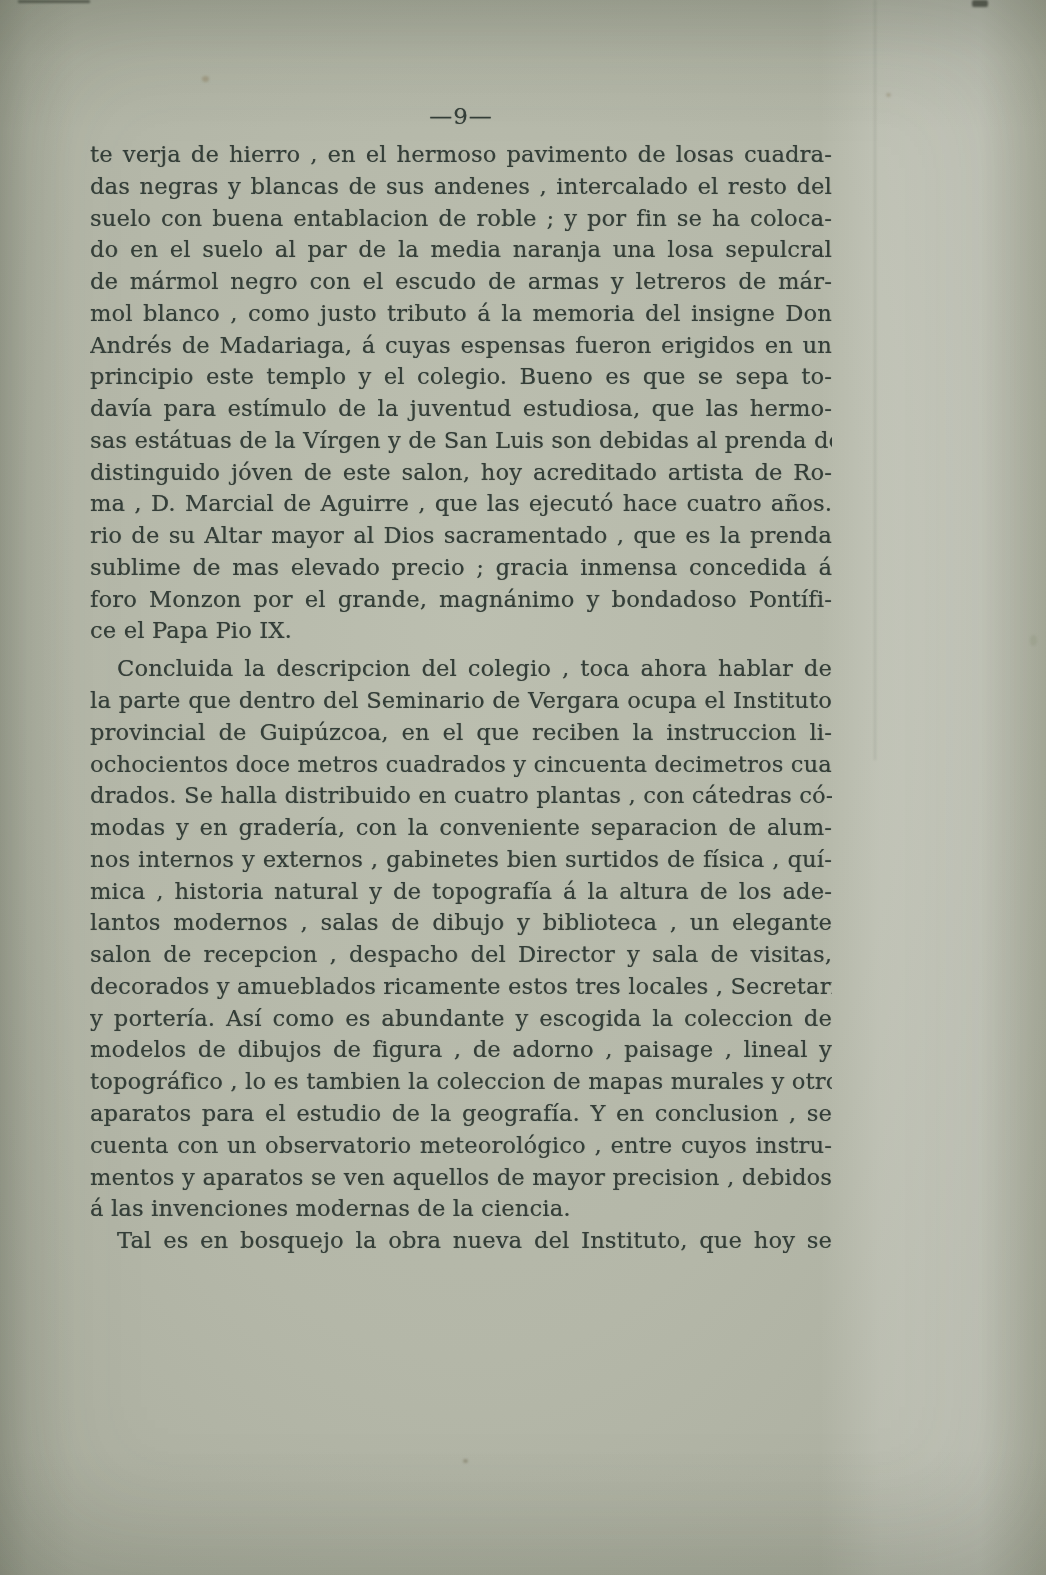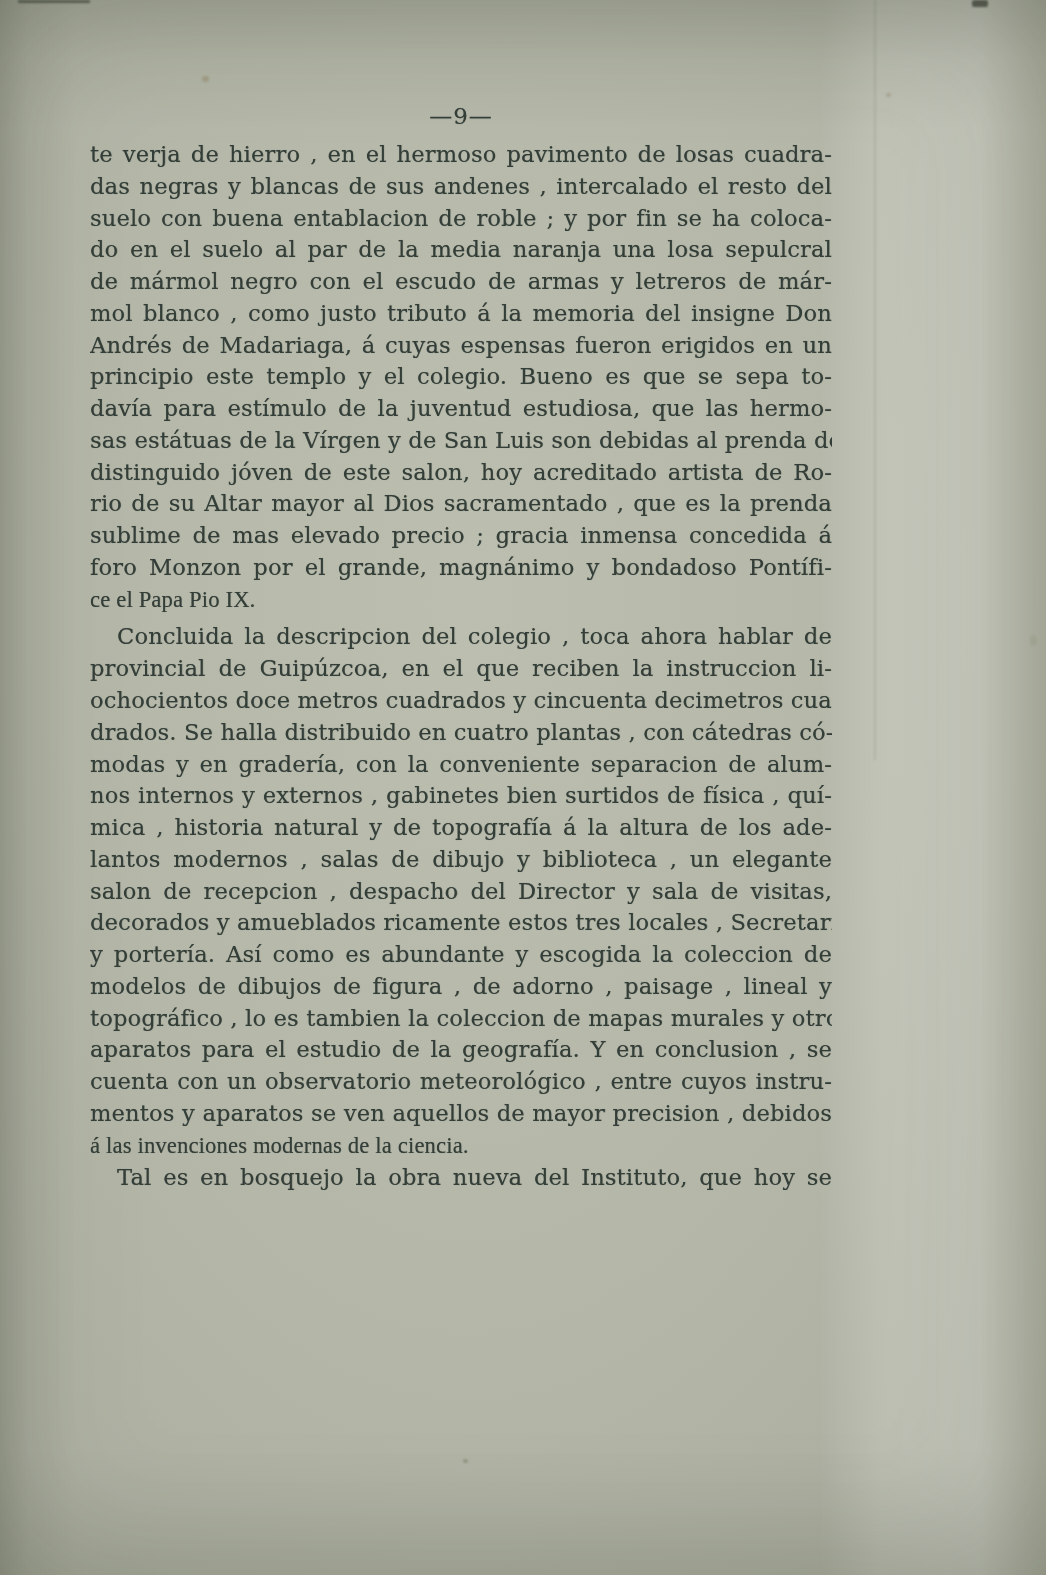--- a/index.html
+++ b/index.html
@@ -44,21 +44,21 @@
     height: 31.78px;
     line-height: 31.78px;
     font-size: 22.5px;
     letter-spacing: 0.2px;
     text-align: justify;
     text-align-last: justify;
     white-space: nowrap;
     overflow: hidden;
     text-shadow: 0.3px 0.3px 0.7px rgba(42,52,47,0.55);
   }
-  .line.last { text-align-last: left; white-space: nowrap; font-family: Liberation Serif, serif; }
+  .line.last { text-align-last: left; white-space: nowrap; }
   .line.indent { text-indent: 27px; }
   
   .crease {
     position: absolute;
     left: 874px; top: 0; width: 2px; height: 760px;
     background: rgba(60,65,50,0.10);
     filter: blur(1px);
   }
   .speck { position: absolute; border-radius: 50%; filter: blur(1px); }
   .speck.s1 { left: 202px; top: 76px;  width: 7px;  height: 6px; background: rgba(141,129,100,0.5); }
@@ -80,27 +80,29 @@
         <div class="line">das negras y blancas de sus andenes , intercalado el resto del</div>
         <div class="line">suelo con buena entablacion de roble ; y por fin se ha coloca-</div>
         <div class="line">do en el suelo al par de la media naranja una losa sepulcral</div>
         <div class="line">de mármol negro con el escudo de armas y letreros de már-</div>
         <div class="line">mol blanco , como justo tributo á la memoria del insigne Don</div>
         <div class="line">Andrés de Madariaga, á cuyas espensas fueron erigidos en un</div>
         <div class="line">principio este templo y el colegio. Bueno es que se sepa to-</div>
         <div class="line">davía para estímulo de la juventud estudiosa, que las hermo-</div>
         <div class="line">sas estátuas de la Vírgen y de San Luis son debidas al prenda del</div>
         <div class="line">distinguido jóven de este salon, hoy acreditado artista de Ro-</div>
+        <div class="line">ma , D. Marcial de Aguirre , que las ejecutó hace cuatro años.</div>
         <div class="line">rio de su Altar mayor al Dios sacramentado , que es la prenda</div>
         <div class="line">sublime de mas elevado precio ; gracia inmensa concedida á</div>
         <div class="line">foro Monzon por el grande, magnánimo y bondadoso Pontífi-</div>
         <div class="line last">ce el Papa Pio IX.</div>
       </div>
       <div class="paragraph space-before">
         <div class="line indent">Concluida la descripcion del colegio , toca ahora hablar de</div>
+        <div class="line">la parte que dentro del Seminario de Vergara ocupa el Instituto</div>
         <div class="line">provincial de Guipúzcoa, en el que reciben la instruccion li-</div>
         <div class="line">ochocientos doce metros cuadrados y cincuenta decimetros cua-</div>
         <div class="line">drados. Se halla distribuido en cuatro plantas , con cátedras có-</div>
         <div class="line">modas y en gradería, con la conveniente separacion de alum-</div>
         <div class="line">nos internos y externos , gabinetes bien surtidos de física , quí-</div>
         <div class="line">mica , historia natural y de topografía á la altura de los ade-</div>
         <div class="line">lantos modernos , salas de dibujo y biblioteca , un elegante</div>
         <div class="line">salon de recepcion , despacho del Director y sala de visitas,</div>
         <div class="line">decorados y amueblados ricamente estos tres locales , Secretaría</div>
         <div class="line">y portería. Así como es abundante y escogida la coleccion de</div>

